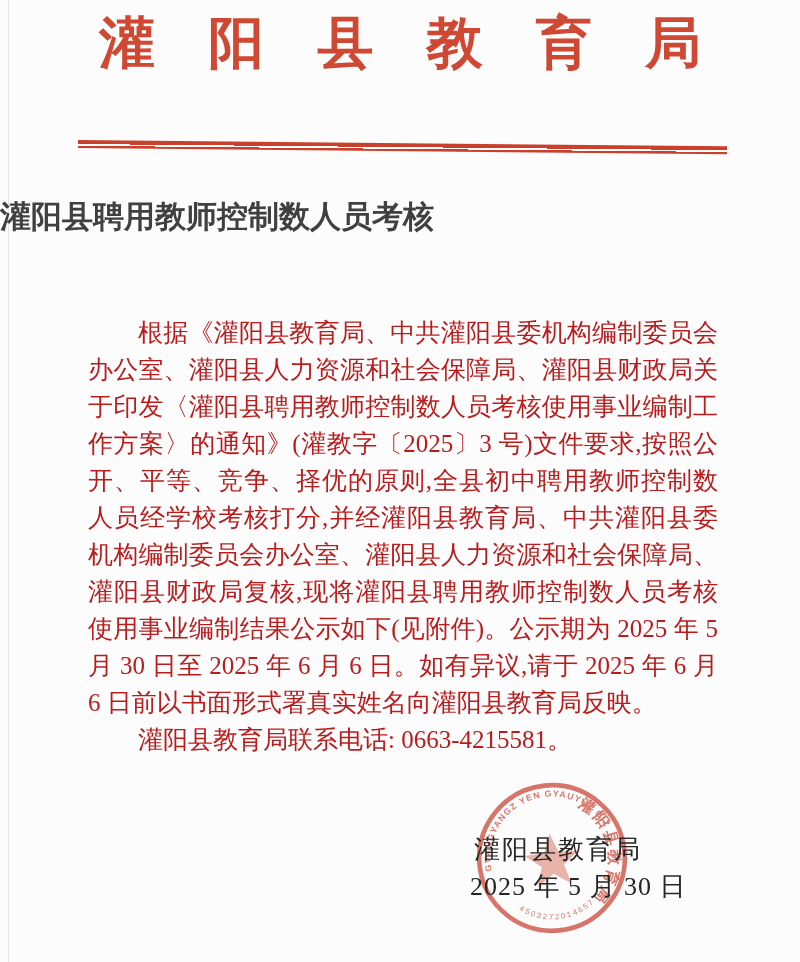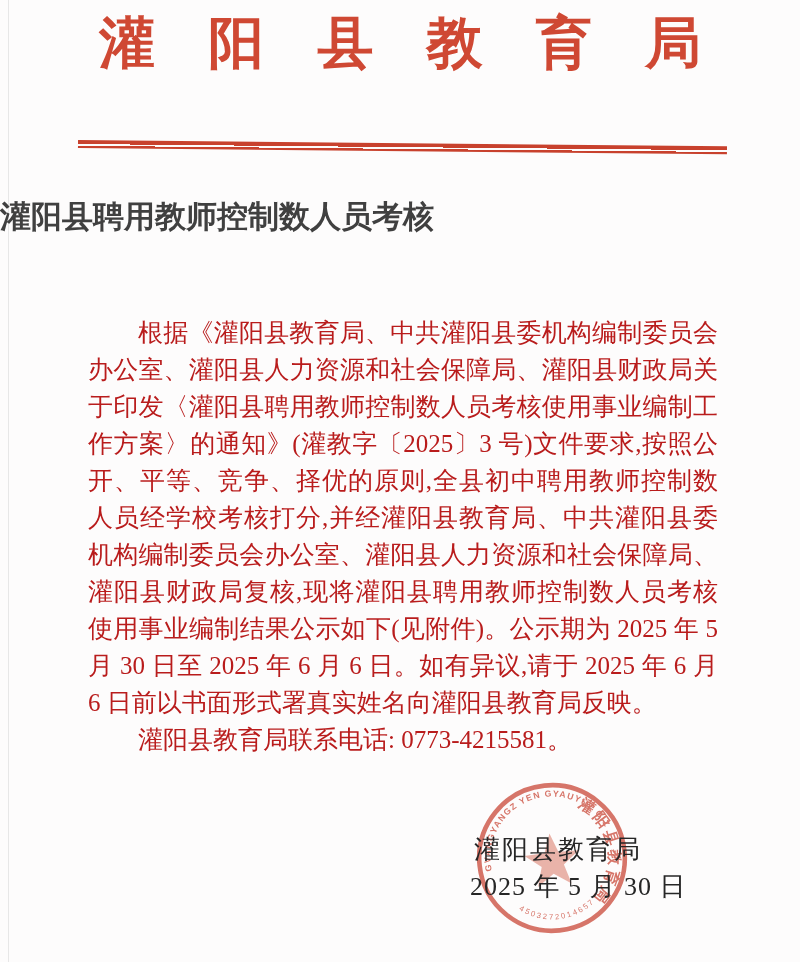--- a/index.html
+++ b/index.html
@@ -77,21 +77,21 @@
 <div class="letterhead">灌阳县教育局</div>
 
 <div class="red-rule"></div>
 
 <div class="doc-title">
   <div>灌阳县聘用教师控制数人员考核</div>
 </div>
 
 <div class="doc-body">
   <p>根据《灌阳县教育局、中共灌阳县委机构编制委员会办公室、灌阳县人力资源和社会保障局、灌阳县财政局关于印发〈灌阳县聘用教师控制数人员考核使用事业编制工作方案〉的通知》(灌教字〔2025〕3 号)文件要求,按照公开、平等、竞争、择优的原则,全县初中聘用教师控制数人员经学校考核打分,并经灌阳县教育局、中共灌阳县委机构编制委员会办公室、灌阳县人力资源和社会保障局、灌阳县财政局复核,现将灌阳县聘用教师控制数人员考核使用事业编制结果公示如下(见附件)。公示期为 2025 年 5 月 30 日至 2025 年 6 月 6 日。如有异议,请于 2025 年 6 月 6 日前以书面形式署真实姓名向灌阳县教育局反映。</p>
-  <p>灌阳县教育局联系电话: 0773-4215581。</p>
+  <p>灌阳县教育局联系电话: 0663-4215581。</p>
 </div>
 
 <svg class="seal" viewBox="0 0 160 160" xmlns="http://www.w3.org/2000/svg">
   <defs>
     <path id="arcTop" d="M 20.9 90.4 A 60 60 0 1 1 139.1 90.4" fill="none"></path>
     <path id="arcRight" d="M 108 31.5 A 56 56 0 0 1 119.6 119.6" fill="none"></path>
     <path id="arcBottom" d="M 30.9 114.4 A 60 60 0 0 0 129.1 114.4" fill="none"></path>
   </defs>
   <circle cx="80" cy="80" r="71" fill="none" stroke="#cc5040" stroke-width="4.5"></circle>
   <polygon points="80,56 86.8,74.7 106.6,75.3 90.9,87.6 96.5,106.7 80,95.5 63.5,106.7 69.1,87.6 53.4,75.3 73.2,74.7" fill="#d4604c" opacity="0.6"></polygon>

